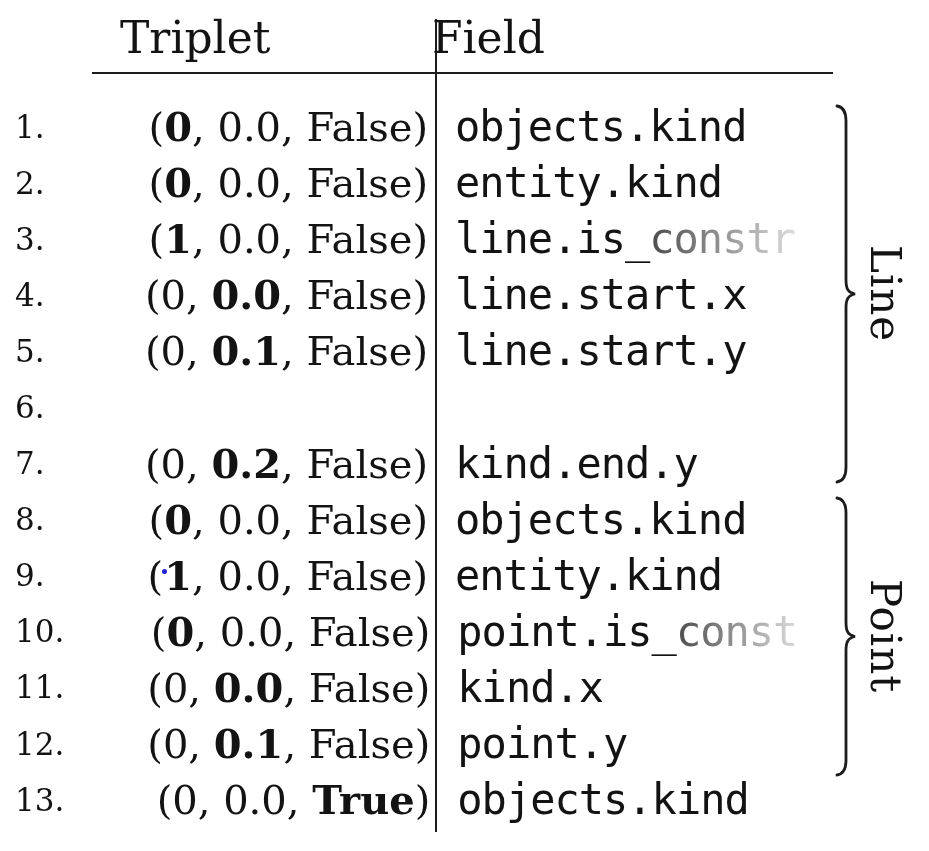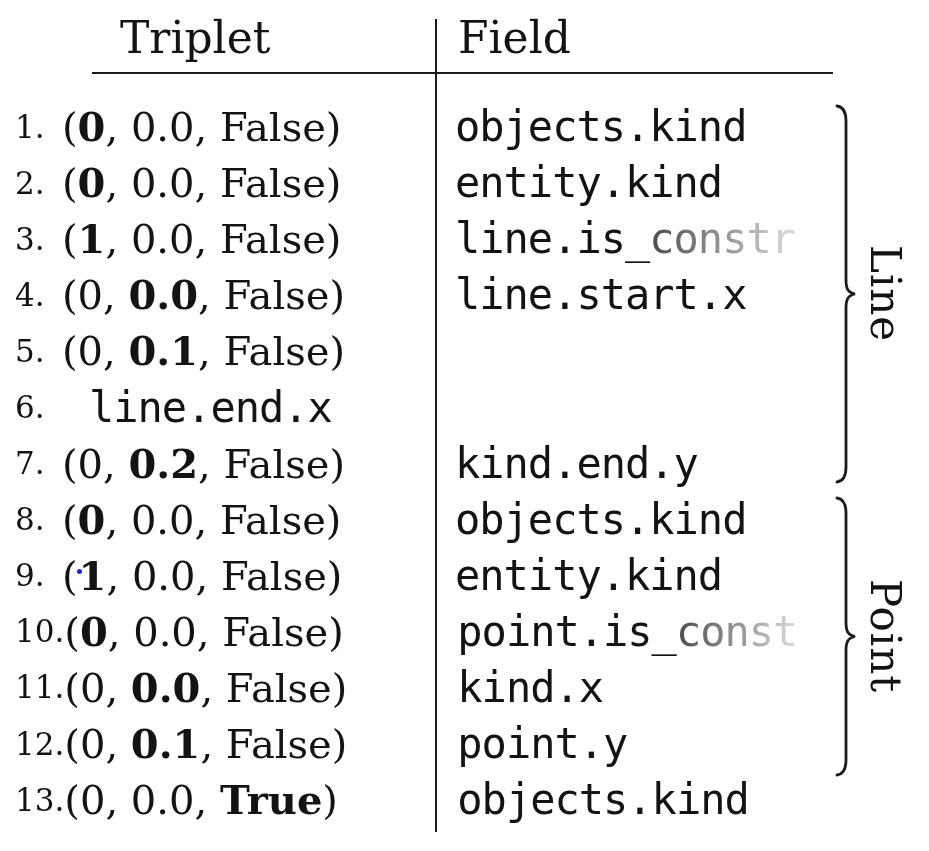--- a/index.html
+++ b/index.html
@@ -17,21 +17,21 @@
     color:var(--text);
     font-family:"DejaVu Serif", serif;
     overflow:hidden;
     border-radius:24px;
   }
   .hdr{
     position:absolute;top:16px;
     font-size:44px;line-height:1;
   }
   .hdr-triplet{left:120px;}
-  .hdr-field{left:458px;}
+  .hdr-field{left:432px;}
   .hrule{
     position:absolute;left:92px;top:72px;width:741px;height:2px;
     background:var(--rule);
   }
   .vrule{
     position:absolute;left:435px;top:19px;width:2px;height:813px;
     background:var(--rule);
   }
   .rows{
     position:absolute;left:0;top:99px;width:836px;
@@ -39,21 +39,21 @@
   .row{
     height:56.1px;
     display:flex;align-items:center;
     white-space:nowrap;
   }
   .num{
     flex:0 0 47px;padding-left:15px;
     font-size:31px;line-height:1;
   }
   .trip{
-    flex:0 0 366px;text-align:left;
+    flex:0 0 366px;text-align:right;
     font-size:40px;line-height:1;
   }
   .trip .b{font-weight:bold;}
   .field{
     margin-left:27px;
     font-family:"DejaVu Sans Mono", monospace;
     font-size:42px;line-height:1;
     letter-spacing:-1px;
   }
   .fade{
@@ -110,24 +110,24 @@
         <span class="field"><span>line.is_</span><span class="fade">constr</span></span>
       </div>
       <div class="row">
         <span class="num">4.</span>
         <span class="trip">(<span>0</span>, <span class="b">0.0</span>, <span>False</span>)</span>
         <span class="field"><span>line.start.x</span></span>
       </div>
       <div class="row">
         <span class="num">5.</span>
         <span class="trip">(<span>0</span>, <span class="b">0.1</span>, <span>False</span>)</span>
+        <span class="field"><span>line.start.y</span></span>
       </div>
       <div class="row">
         <span class="num">6.</span>
-        <span class="field"><span>line.end.x</span></span>
       </div>
       <div class="row">
         <span class="num">7.</span>
         <span class="trip">(<span>0</span>, <span class="b">0.2</span>, <span>False</span>)</span>
         <span class="field"><span>kind.end.y</span></span>
       </div>
       <div class="row">
         <span class="num">8.</span>
         <span class="trip">(<span class="b">0</span>, <span>0.0</span>, <span>False</span>)</span>
         <span class="field"><span>objects.kind</span></span>

